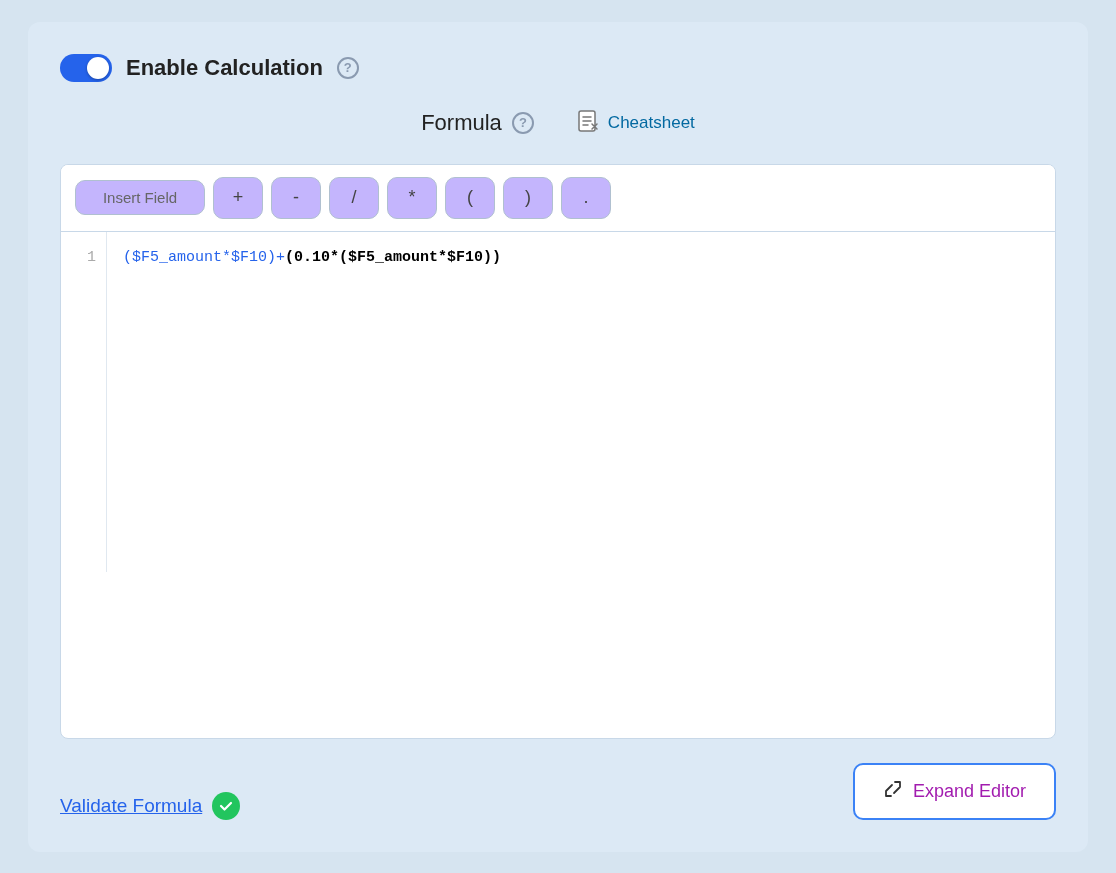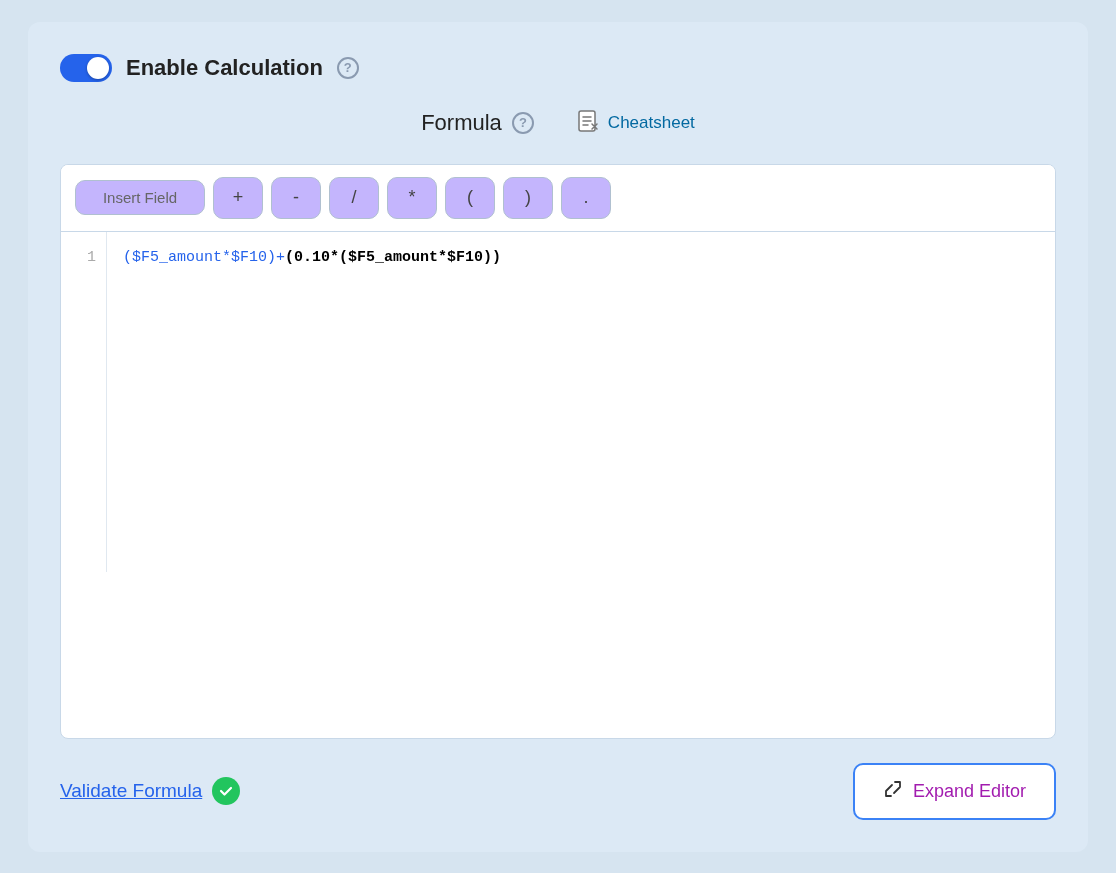--- a/index.html
+++ b/index.html
@@ -189,21 +189,21 @@
     }
 
     .code-orange {
       color: #000000;
       font-weight: bold;
     }
 
     
     .bottom-bar {
       display: flex;
-      align-items: center;
+      align-items: flex-end;
       justify-content: space-between;
       margin-top: 24px;
     }
 
     .validate-link {
       display: flex;
       align-items: center;
       gap: 10px;
       color: #2563eb;
       font-size: 19px;

